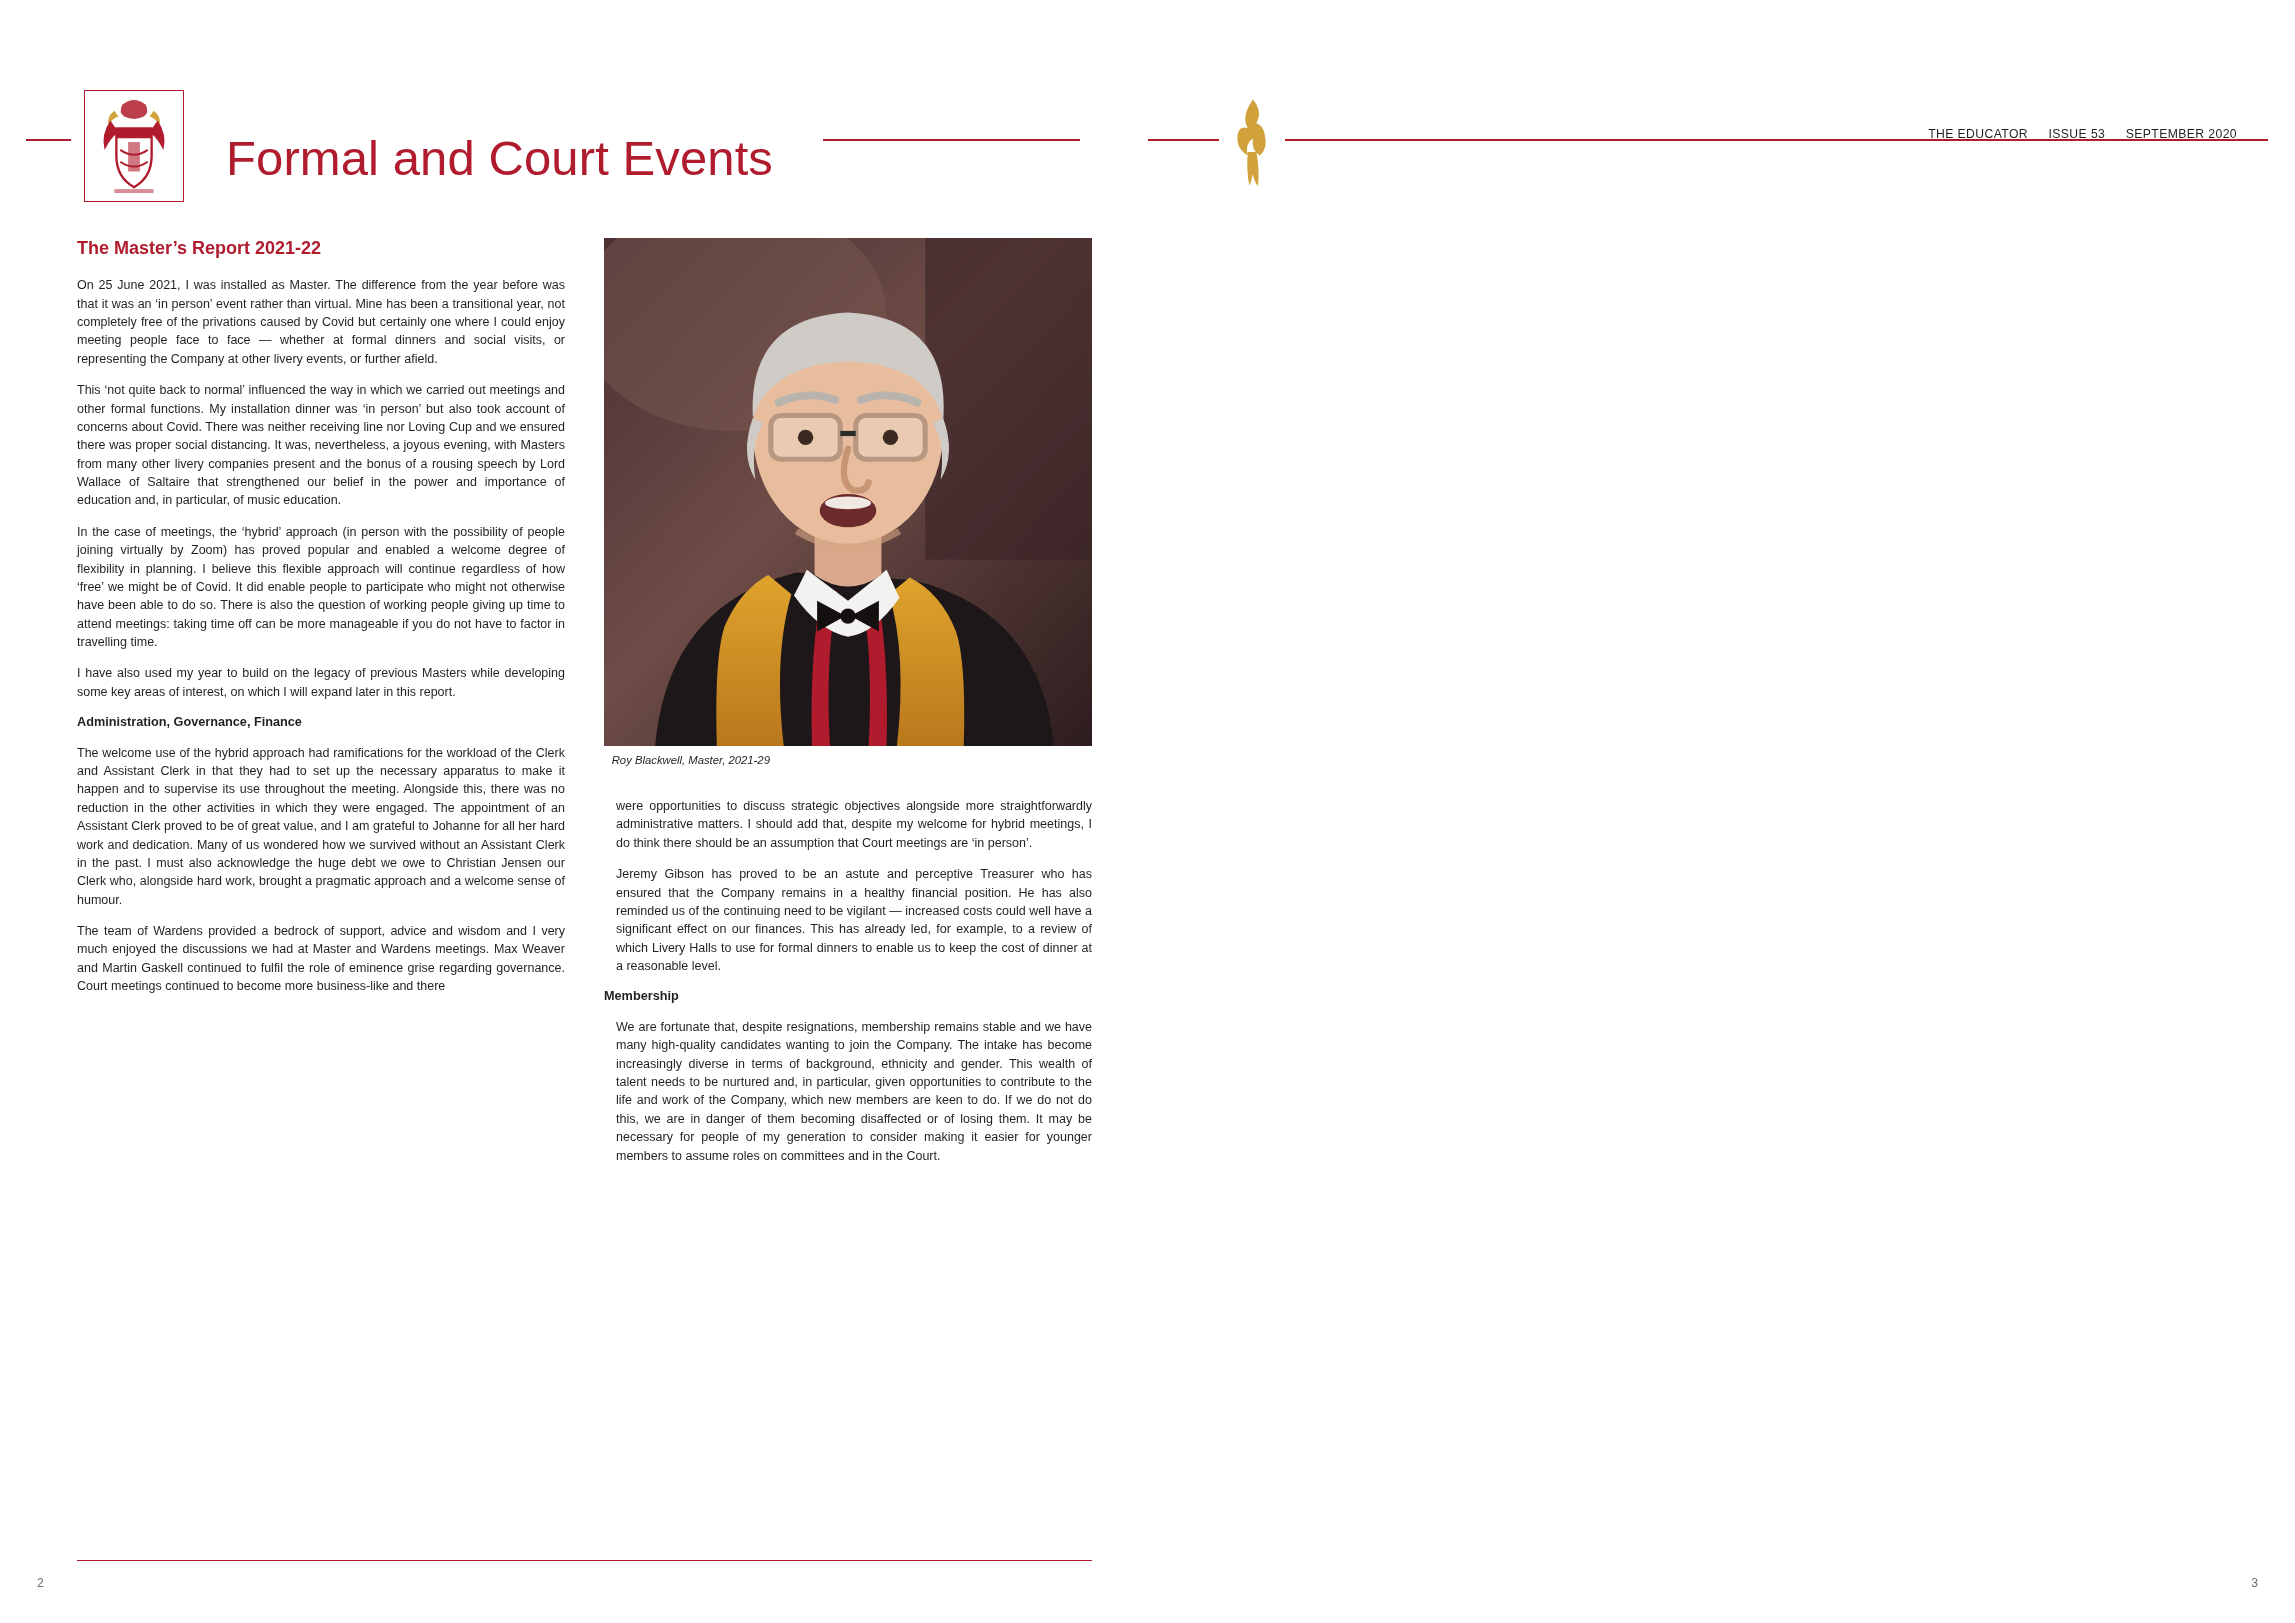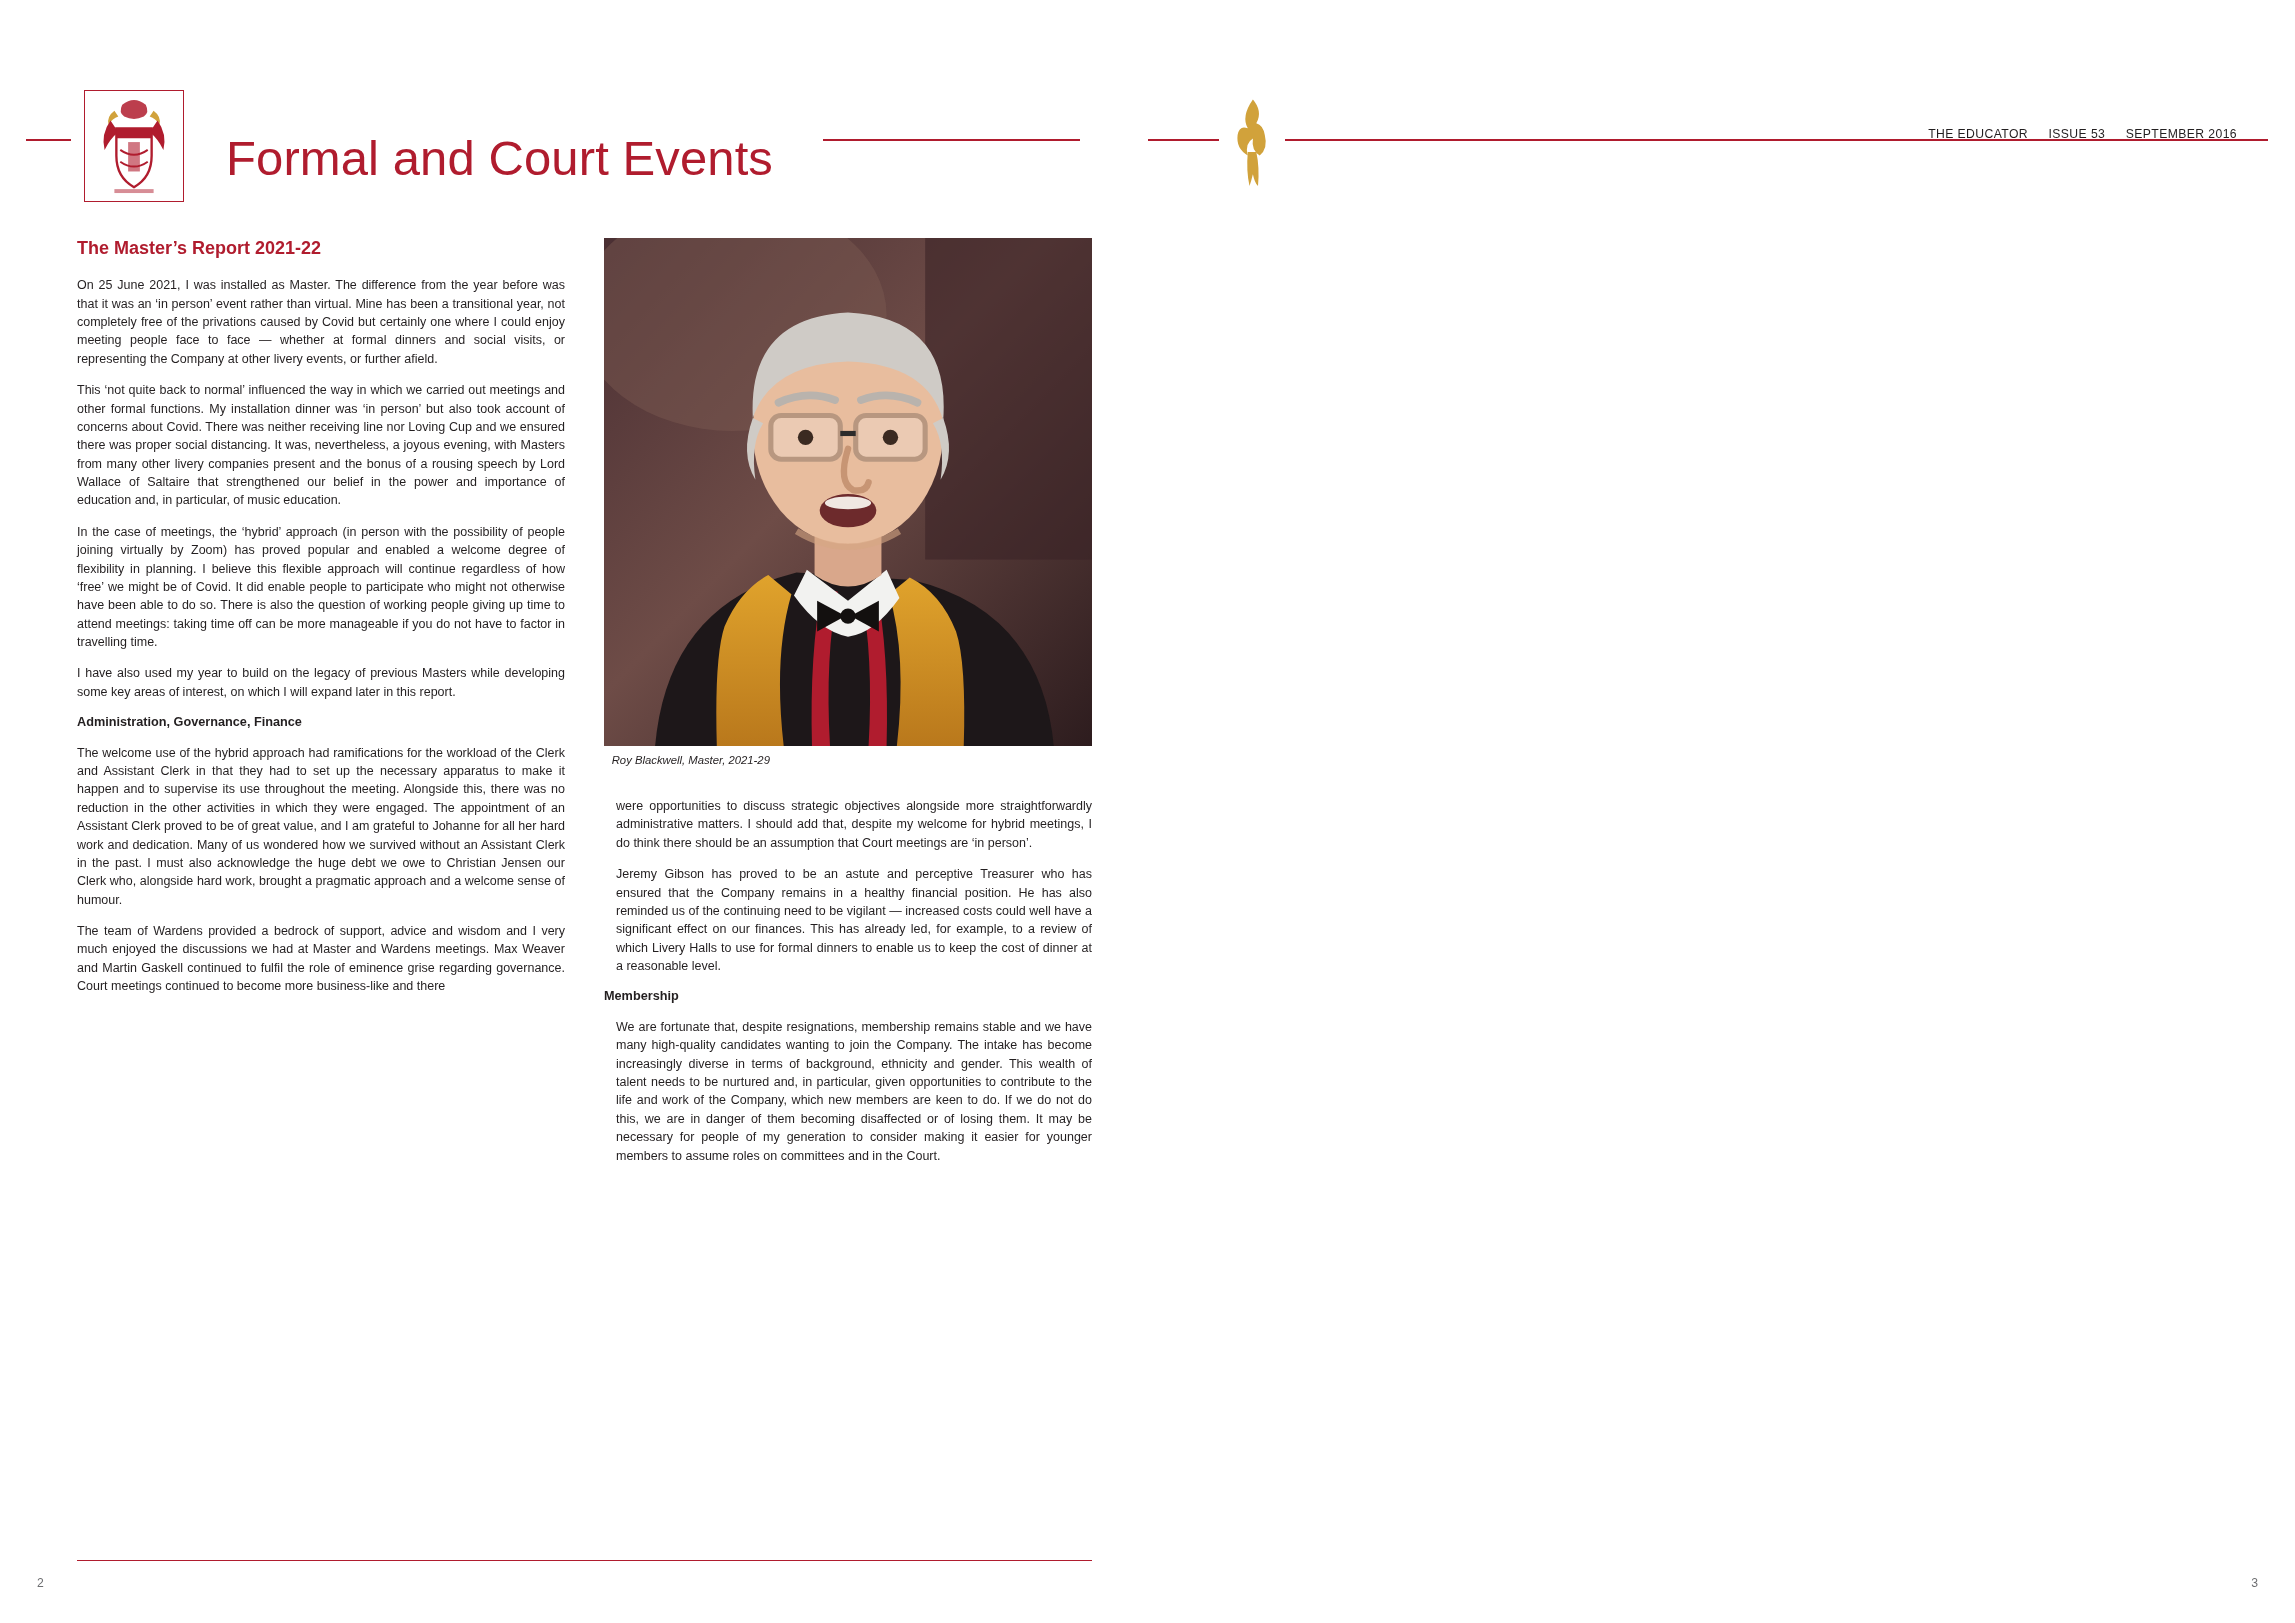--- a/index.html
+++ b/index.html
@@ -232,21 +232,21 @@
     <div class="flame">
       <svg viewBox="0 0 60 110" xmlns="http://www.w3.org/2000/svg">
         <path d="M34 4 q-14 20 -6 34 q-10 -4 -12 8 q-2 16 12 24 q-4 -14 6 -20 q-2 14 8 20 q10 -8 6 -24 q-2 -12 -10 -14 q8 -14 -4 -28z" fill="#d1a23b"></path>
         <path d="M28 66 q-2 22 2 40 q2 -6 4 -14 q2 10 6 14 q2 -22 -2 -40z" fill="#d1a23b"></path>
       </svg>
     </div>
 
     <div class="issue-line">
       <span>THE EDUCATOR</span>
       <span>ISSUE 53</span>
-      <span>SEPTEMBER 2016</span>
+      <span>SEPTEMBER 2020</span>
     </div>
   </div>
 
   <div class="page page-left">
 
     <div class="col" id="col1">
       <h2 class="section-head">The Master’s Report 2021-22</h2>
       <p>On 25 June 2021, I was installed as Master. The difference from the year before was that it was an ‘in person’ event rather than virtual. Mine has been a transitional year, not completely free of the privations caused by Covid but certainly one where I could enjoy meeting people face to face — whether at formal dinners and social visits, or representing the Company at other livery events, or further afield.</p>
       <p>This ‘not quite back to normal’ influenced the way in which we carried out meetings and other formal functions. My installation dinner was ‘in person’ but also took account of concerns about Covid. There was neither receiving line nor Loving Cup and we ensured there was proper social distancing. It was, nevertheless, a joyous evening, with Masters from many other livery companies present and the bonus of a rousing speech by Lord Wallace of Saltaire that strengthened our belief in the power and importance of education and, in particular, of music education.</p>
       <p>In the case of meetings, the ‘hybrid’ approach (in person with the possibility of people joining virtually by Zoom) has proved popular and enabled a welcome degree of flexibility in planning. I believe this flexible approach will continue regardless of how ‘free’ we might be of Covid. It did enable people to participate who might not otherwise have been able to do so. There is also the question of working people giving up time to attend meetings: taking time off can be more manageable if you do not have to factor in travelling time.</p>

